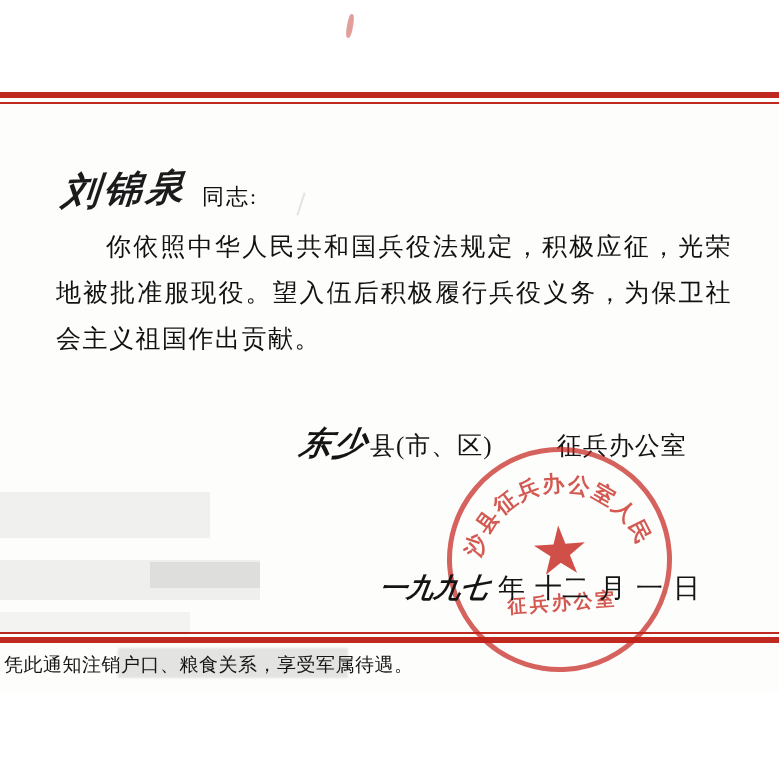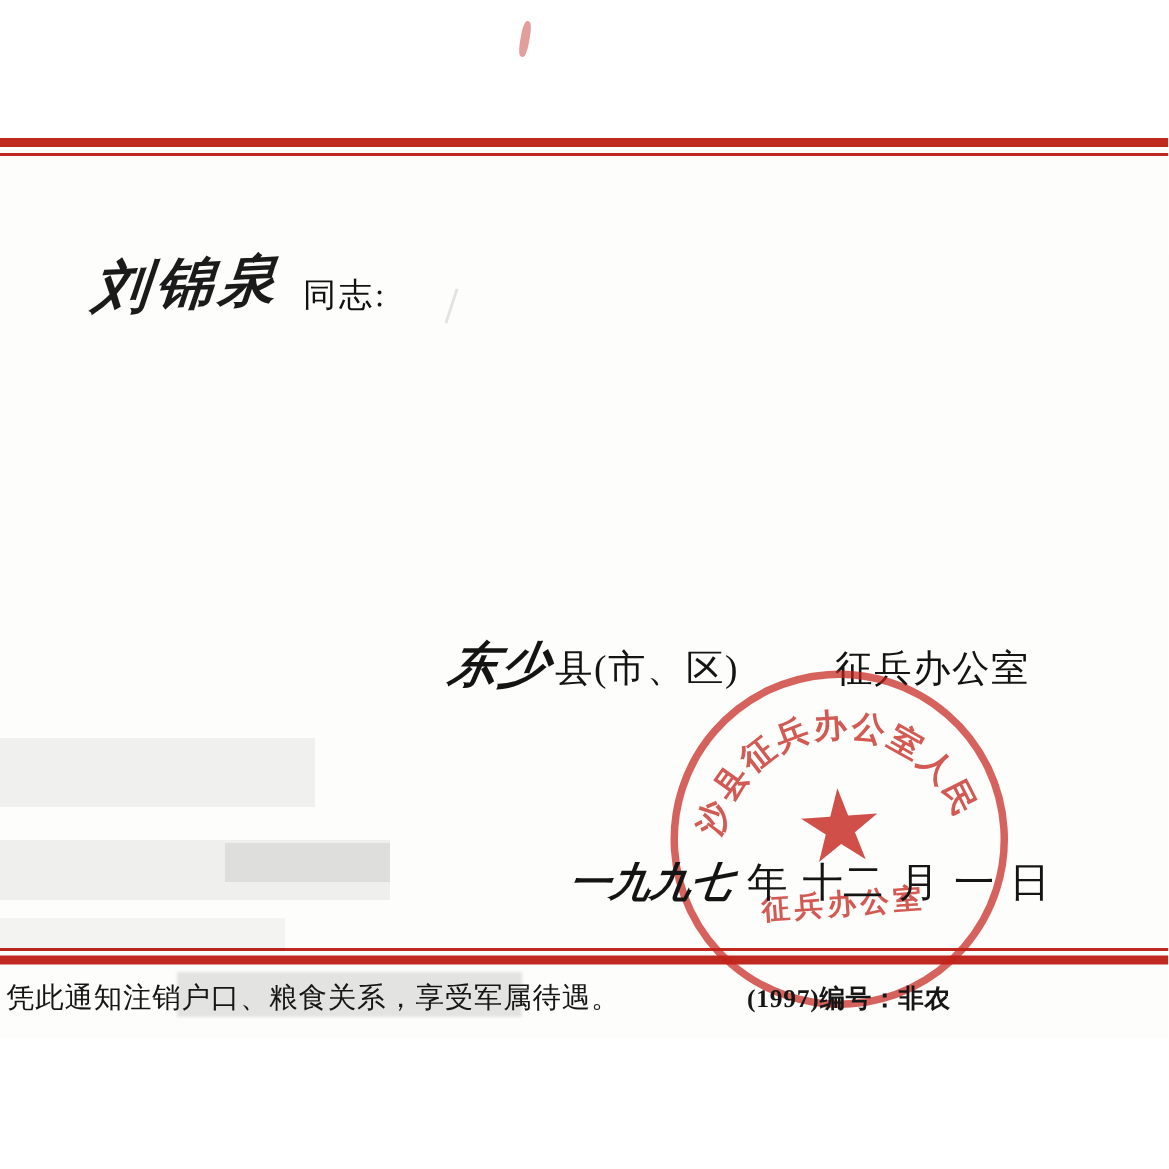--- a/index.html
+++ b/index.html
@@ -267,20 +267,23 @@
     <div class="noise n2"></div>
     <div class="noise n3"></div>
     <div class="noise n4"></div>
     <div class="noise n5"></div>
 
     <div class="recipient">
       <div class="recipient-name">刘锦泉</div>
       <div class="recipient-suffix">同志:</div>
     </div>
 
+    <div class="body-text">
+      <p>你依照中华人民共和国兵役法规定，积极应征，光荣地被批准服现役。望入伍后积极履行兵役义务，为保卫社会主义祖国作出贡献。</p>
+    </div>
 
     <div class="signature">
       <div class="sig-line1">
         <span class="sig-county">东少</span><span>县(市、区)</span><span style="margin-left:64px;">征兵办公室</span>
       </div>
     </div>
 
     <div class="seal">
       <div class="seal-inner">
         <svg class="seal-arc" viewBox="0 0 215 215">
@@ -296,17 +299,16 @@
       </div>
     </div>
 
     <div class="date-line">
       <span class="hand">一九九七</span><span>年</span><span>十二</span><span>月</span><span>一</span><span>日</span>
     </div>
 
     <div class="footer">
       <div class="footer-smudge"></div>
       <div class="footer-note">凭此通知注销户口、粮食关系，享受军属待遇。</div>
-      <div class="footer-serial-label">(1997)编号：非农</div>
     </div>
 
   </div>
 </div>
 
 </body></html>

